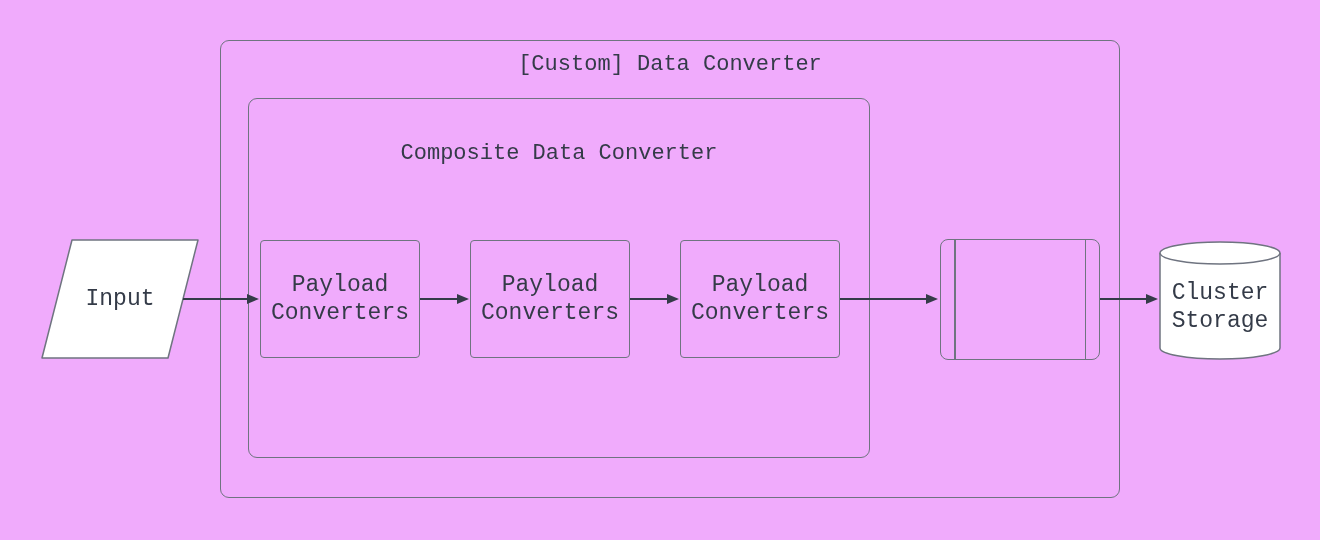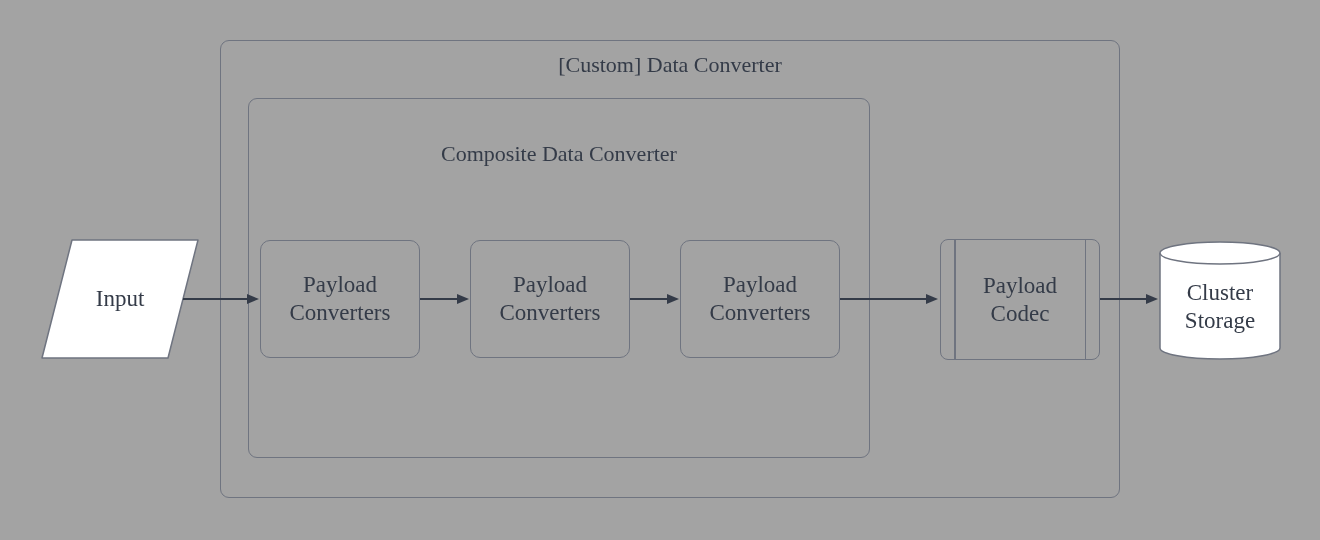--- a/index.html
+++ b/index.html
@@ -1,21 +1,21 @@
 <!DOCTYPE html>
 <html><head>
 <meta charset="utf-8">
 <style>
   html, body { margin: 0; padding: 0; background: #ffffff; }
   .canvas {
     position: relative;
     width: 1320px;
     height: 540px;
-    background: #a3a3a3;
-    font-family: Liberation Serif, serif;
+    background: #f0abfc;
+    font-family: Liberation Mono, monospace;
     color: #343b48;
     overflow: hidden;
   }
   
   .container-box {
     position: absolute;
     border: 1.5px solid #6f7480;
     border-radius: 9px;
     background: transparent;
     box-sizing: border-box;
@@ -38,21 +38,21 @@
     border: 1.5px solid #6f7480;
     background: transparent;
     box-sizing: border-box;
     display: flex;
     align-items: center;
     justify-content: center;
     text-align: center;
     font-size: 23px;
     line-height: 28px;
   }
-  .node.pc { top: 240px; width: 160px; height: 118px; border-radius: 10px; }
+  .node.pc { top: 240px; width: 160px; height: 118px; border-radius: 4px; }
   .node.pc .node-label { width: 150px; }
   #pc1 { left: 260px; }
   #pc2 { left: 470px; }
   #pc3 { left: 680px; }
 
   .node.codec { left: 940px; top: 239px; width: 160px; height: 121px; border-radius: 8px; }
   .node.codec .node-label { width: 120px; }
   .codec-bar {
     position: absolute;
     top: 0;
@@ -103,21 +103,20 @@
   <div class="node pc" id="pc2">
     <span class="node-label">Payload Converters</span>
   </div>
   <div class="node pc" id="pc3">
     <span class="node-label">Payload Converters</span>
   </div>
 
   <div class="node codec">
     <div class="codec-bar left"></div>
     <div class="codec-bar right"></div>
-    <span class="node-label">Payload Codec</span>
   </div>
 
   <svg class="layer" viewBox="0 0 1320 540" xmlns="http://www.w3.org/2000/svg">
 
     <path class="shape-stroke" stroke-linejoin="round" d="M 72 240 L 198 240 L 168 358 L 42 358 Z"></path>
 
     <path class="shape-stroke" d="M 1160 253 L 1160 348 A 60 11 0 0 0 1280 348 L 1280 253"></path>
     <ellipse class="shape-stroke" cx="1220" cy="253" rx="60" ry="11"></ellipse>
 
     <g>

